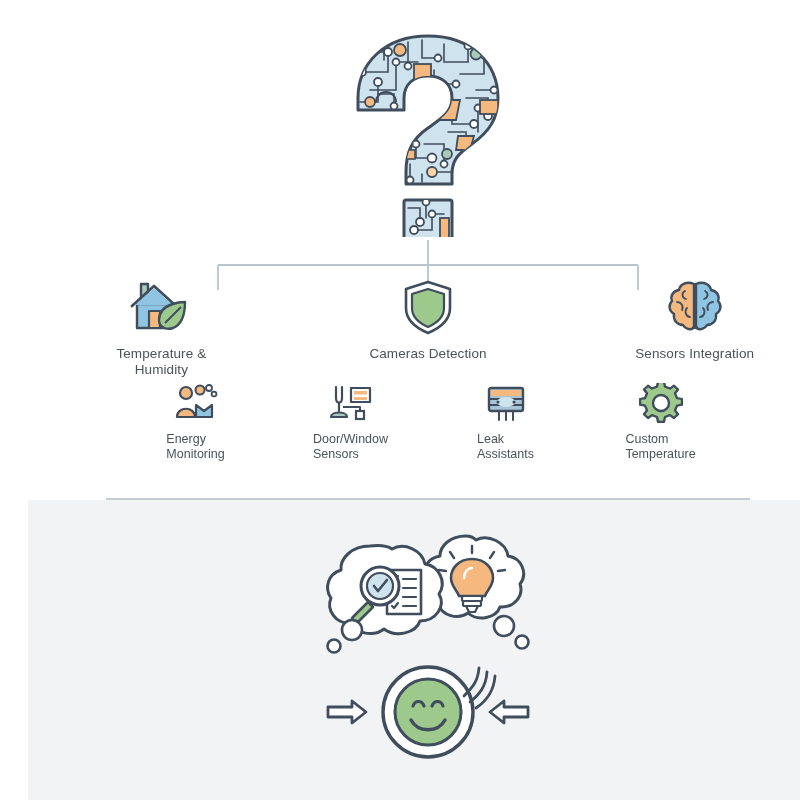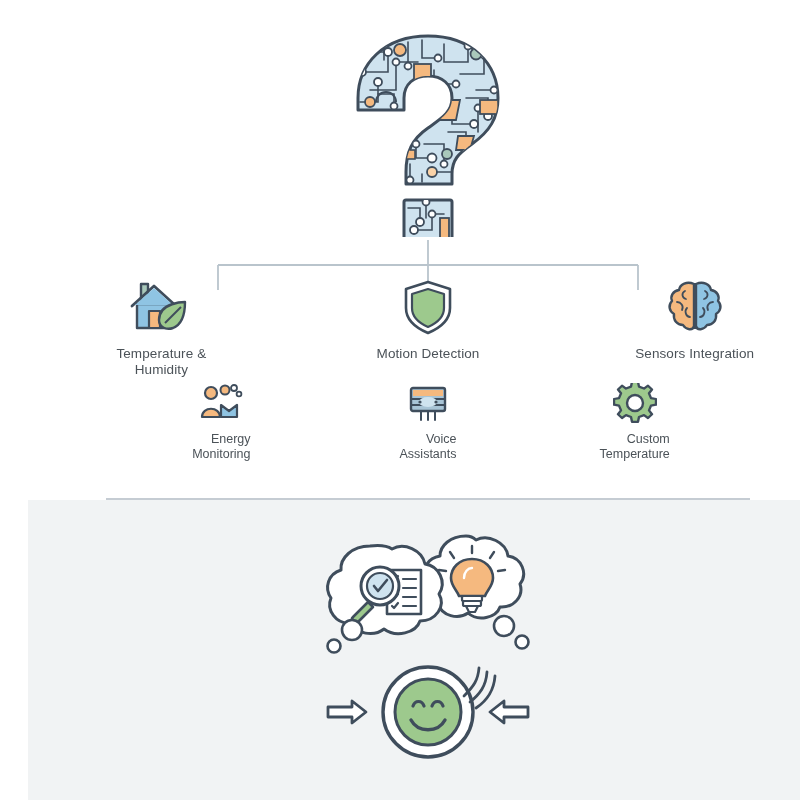--- a/index.html
+++ b/index.html
@@ -95,21 +95,21 @@
   .secondary-icon {
     width: 44px;
     height: 40px;
     display: block;
   }
   .secondary-label {
     margin-top: 9px;
     font-size: 12.5px;
     line-height: 15px;
     color: #4b5258;
-    text-align: right;
+    text-align: left;
     white-space: pre-line;
   }
 
   
   #divider {
     position: absolute;
     left: 78px;
     top: 498px;
     width: 644px;
     height: 2px;
@@ -308,21 +308,21 @@
 Humidity</span>
       </div>
 
       <div class="primary-item">
         <span class="primary-icon">
           <svg viewBox="0 0 64 58" width="64" height="58" xmlns="http://www.w3.org/2000/svg">
             <path d="M32 4 L54 11 L54 30 C 54 42, 44 50, 32 55 C 20 50, 10 42, 10 30 L10 11 Z" fill="#ffffff" stroke="#3f4d5c" stroke-width="2.6" stroke-linejoin="round"></path>
             <path d="M32 11 L48 16 L48 30 C 48 39, 41 45, 32 49 C 23 45, 16 39, 16 30 L16 16 Z" fill="#9dc98d" stroke="#3f4d5c" stroke-width="2.2" stroke-linejoin="round"></path>
           </svg>
         </span>
-        <span class="primary-label">Motion Detection</span>
+        <span class="primary-label">Cameras Detection</span>
       </div>
 
       <div class="primary-item">
         <span class="primary-icon">
           <svg viewBox="0 0 64 58" width="64" height="58" xmlns="http://www.w3.org/2000/svg">
 
             <path d="M31 6 C 24 3, 17 6, 16 12 C 10 13, 7 18, 9 23 C 5 27, 6 33, 11 36
                      C 10 42, 14 47, 20 47 C 23 52, 30 53, 31 48 Z" fill="#f5b97f" stroke="#3f4d5c" stroke-width="2.4" stroke-linejoin="round"></path>
 
             <path d="M33 6 C 40 3, 47 6, 48 12 C 54 13, 57 18, 55 23 C 59 27, 58 33, 53 36
@@ -355,40 +355,64 @@
             <circle cx="26" cy="7" r="4.5" fill="#f5b97f" stroke="#3f4d5c" stroke-width="2"></circle>
             <circle cx="35" cy="5" r="3" fill="#ffffff" stroke="#3f4d5c" stroke-width="1.8"></circle>
             <circle cx="40" cy="11" r="2.4" fill="#ffffff" stroke="#3f4d5c" stroke-width="1.8"></circle>
           </svg>
         </span>
         <span class="secondary-label">Energy
 Monitoring</span>
       </div>
 
 
+      <div class="secondary-item">
+        <span class="secondary-icon">
+          <svg viewBox="0 0 44 40" width="44" height="40" xmlns="http://www.w3.org/2000/svg">
+
+            <g fill="none" stroke="#3f4d5c" stroke-width="2.2" stroke-linecap="round">
+              <path d="M7 4 L7 15"></path>
+              <path d="M13 4 L13 15"></path>
+              <path d="M7 15 C 7 21, 13 21, 13 15"></path>
+              <path d="M10 20 L10 28"></path>
+            </g>
+
+            <path d="M2 34 C 2 28, 18 28, 18 34 Z" fill="#a9c9bb" stroke="#3f4d5c" stroke-width="2.2" stroke-linejoin="round"></path>
+
+            <rect x="22" y="5" width="19" height="14" fill="#ffffff" stroke="#3f4d5c" stroke-width="2.2" stroke-linejoin="round"></rect>
+            <rect x="25" y="8" width="13" height="3.5" fill="#f5b97f" stroke="none"></rect>
+            <rect x="25" y="14" width="13" height="3" fill="#f5b97f" stroke="none"></rect>
+
+            <path d="M14 24 L31 24 L31 28" fill="none" stroke="#3f4d5c" stroke-width="2" stroke-linejoin="round"></path>
+            <rect x="27" y="28" width="8" height="8" fill="#ffffff" stroke="#3f4d5c" stroke-width="2.2"></rect>
+          </svg>
+        </span>
+        <span class="secondary-label">Door/Window
+Sensors</span>
+      </div>
 
 
       <div class="secondary-item">
         <span class="secondary-icon">
           <svg viewBox="0 0 44 40" width="44" height="40" xmlns="http://www.w3.org/2000/svg">
             <rect x="5" y="5" width="34" height="23" rx="2" fill="#a8c4d6" stroke="#3f4d5c" stroke-width="2.4" stroke-linejoin="round"></rect>
             <rect x="7" y="7" width="30" height="6" fill="#f5b97f" stroke="none"></rect>
             <line x1="5" y1="16" x2="39" y2="16" stroke="#3f4d5c" stroke-width="1.8"></line>
             <line x1="5" y1="22" x2="39" y2="22" stroke="#3f4d5c" stroke-width="1.8"></line>
             <ellipse cx="22" cy="19" rx="9" ry="5" fill="#cfe3ef" stroke="none"></ellipse>
             <circle cx="14" cy="19" r="1.6" fill="#3f4d5c"></circle>
             <circle cx="30" cy="19" r="1.6" fill="#3f4d5c"></circle>
             <g stroke="#3f4d5c" stroke-width="2" stroke-linecap="round">
               <line x1="15" y1="29" x2="15" y2="37"></line>
               <line x1="22" y1="29" x2="22" y2="37"></line>
               <line x1="29" y1="29" x2="29" y2="37"></line>
             </g>
           </svg>
         </span>
-        <span class="secondary-label">Voice
+        <span class="secondary-label">Leak
 Assistants</span>
       </div>
 
       <div class="secondary-item">
         <span class="secondary-icon">
           <svg viewBox="0 0 44 40" width="44" height="40" xmlns="http://www.w3.org/2000/svg">
             <path d="M19 2 L25 2 L26 7 L31 9 L35 6 L39 10 L36 14 L38 19 L43 20 L43 26 L38 27
                      L36 32 L39 36 L35 40 L31 37 L26 39 L25 44 L19 44 L18 39 L13 37 L9 40
                      L5 36 L8 32 L6 27 L1 26 L1 20 L6 19 L8 14 L5 10 L9 6 L13 9 L18 7 Z" transform="translate(0,-3) scale(1,0.95)" fill="#9dc98d" stroke="#3f4d5c" stroke-width="2.4" stroke-linejoin="round"></path>
             <circle cx="22" cy="20" r="8" fill="#ffffff" stroke="#3f4d5c" stroke-width="2.4"></circle>

